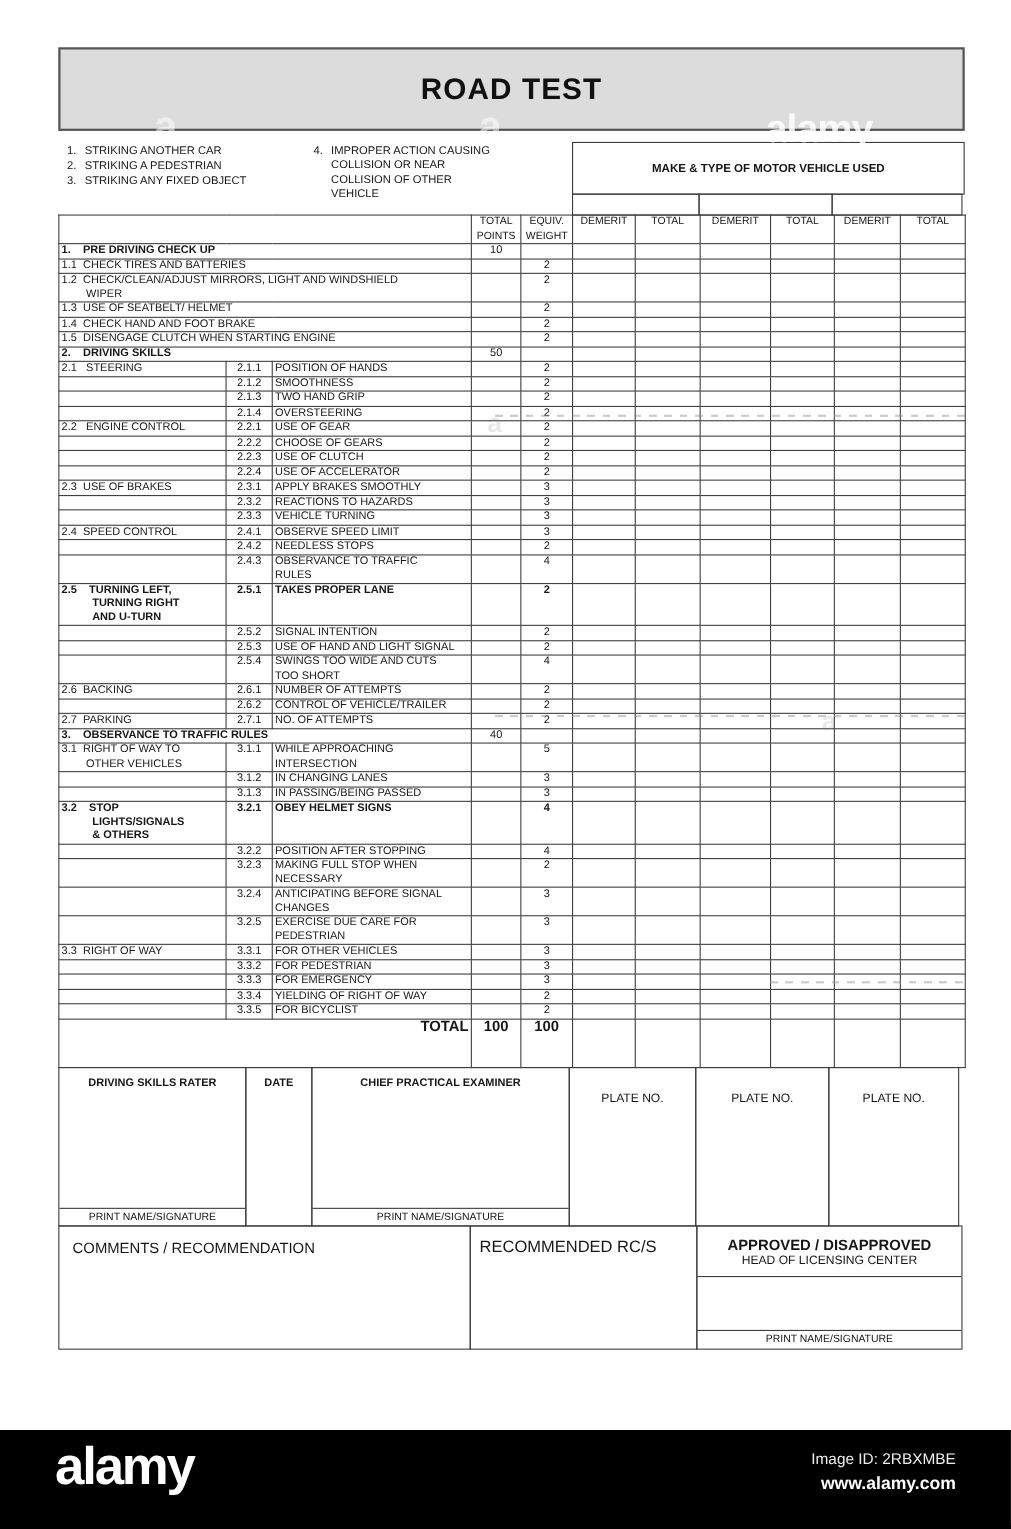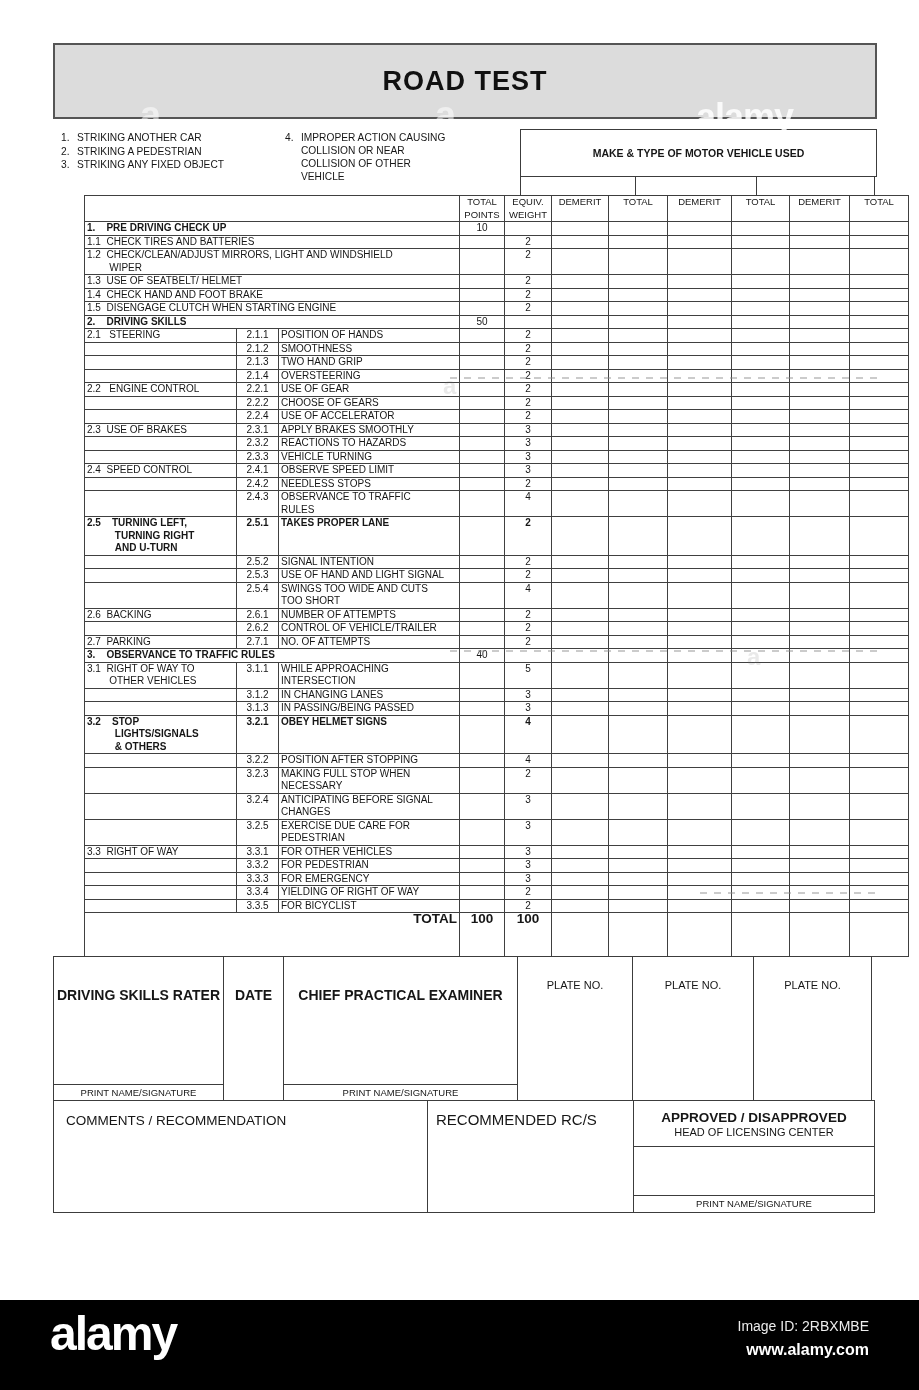--- a/index.html
+++ b/index.html
@@ -22,21 +22,21 @@
   .pre{white-space:pre-wrap;}
   .vehicle-head{width:357px;box-sizing:border-box;}
   .make-box{height:48px;border:1px solid #3c3c3c;box-sizing:border-box;display:flex;align-items:center;justify-content:center;
             font-size:10.5px;font-weight:bold;text-align:center;}
   .vehicle-cells{display:flex;margin-top:-1px;height:20px;}
   .v-cell{box-sizing:border-box;border:1px solid #3c3c3c;margin-left:-1px;}
   .v-cell:first-child{margin-left:0;}
   .vc1{width:116px;} .vc2{width:122px;} .vc3{width:119px;}
 
   
-  table.score{border-collapse:collapse;table-layout:fixed;width:824px;margin-top:-1px;font-size:10px;margin-left:31px;}
+  table.score{border-collapse:collapse;table-layout:fixed;width:824px;margin-top:-1px;font-size:10px;}
   table.score th,table.score td{border:1px solid #404040;padding:0 2px;vertical-align:top;line-height:12.5px;
             overflow:hidden;box-sizing:border-box;}
   th.nob{border:none;background:transparent;}
   th.hc{font-weight:normal;font-size:9.5px;text-align:center;vertical-align:middle;line-height:11px;}
   tr.hdr{height:25px;}
   tr.h1{height:13px;} tr.h2{height:25px;} tr.h3{height:38px;font-weight:bold;} tr.h4{height:44px;}
   td.sec{font-weight:bold;padding-left:6px;}
   td.full{padding-left:24px;}
   td.cat{padding-left:24px;}
   td.snum{text-align:center;padding:0;}
@@ -44,21 +44,21 @@
   td.cnum{text-align:center;}
   td.tlabel{vertical-align:middle;text-align:right;font-weight:bold;font-size:13.5px;padding-right:8px;}
   td.tval{vertical-align:middle;text-align:center;font-weight:bold;font-size:13.5px;}
 
   
   .sig-band{display:flex;margin-top:-1px;height:145px;}
   .sbox{position:relative;border:1px solid #3c3c3c;margin-left:-1px;box-sizing:border-box;}
   .sbox:first-child{margin-left:0;}
   .w-rater{width:171px;} .w-date{width:61px;} .w-exam{width:235px;}
   .w-p1{width:116px;} .w-p2{width:122px;} .w-p3{width:119px;}
-  .sig-label{font-weight:bold;font-size:14px;text-align:center;padding-top:30px;}
+  .sig-label{font-weight:bold;font-size:10px;text-align:center;padding-top:8px;}
   .plate-label{font-size:11px;text-align:center;padding-top:22px;}
   .sig-strip{position:absolute;left:0;right:0;bottom:0;height:15px;border-top:1px solid #3c3c3c;
              font-size:9.5px;text-align:center;line-height:15px;}
 
   
   .foot-band{display:flex;margin-top:-1px;height:113px;}
   .w-com{width:375px;} .w-rec{width:207px;} .w-app{width:242px;}
   .com-label{font-size:13.5px;padding:12px 0 0 12px;}
   .rec-label{font-size:15px;padding:10px 0 0 8px;}
   .app-head{border-bottom:1px solid #3c3c3c;height:46px;box-sizing:border-box;text-align:center;}
@@ -315,20 +315,33 @@
             <td class="cnum">2</td>
             <td class="blank"></td>
             <td class="blank"></td>
             <td class="blank"></td>
             <td class="blank"></td>
             <td class="blank"></td>
             <td class="blank"></td>
           </tr>
           <tr class="h1">
             <td class="cat pre"></td>
+            <td class="snum">2.2.3</td>
+            <td class="desc pre">USE OF CLUTCH</td>
+            <td class="cnum"></td>
+            <td class="cnum">2</td>
+            <td class="blank"></td>
+            <td class="blank"></td>
+            <td class="blank"></td>
+            <td class="blank"></td>
+            <td class="blank"></td>
+            <td class="blank"></td>
+          </tr>
+          <tr class="h1">
+            <td class="cat pre"></td>
             <td class="snum">2.2.4</td>
             <td class="desc pre">USE OF ACCELERATOR</td>
             <td class="cnum"></td>
             <td class="cnum">2</td>
             <td class="blank"></td>
             <td class="blank"></td>
             <td class="blank"></td>
             <td class="blank"></td>
             <td class="blank"></td>
             <td class="blank"></td>

